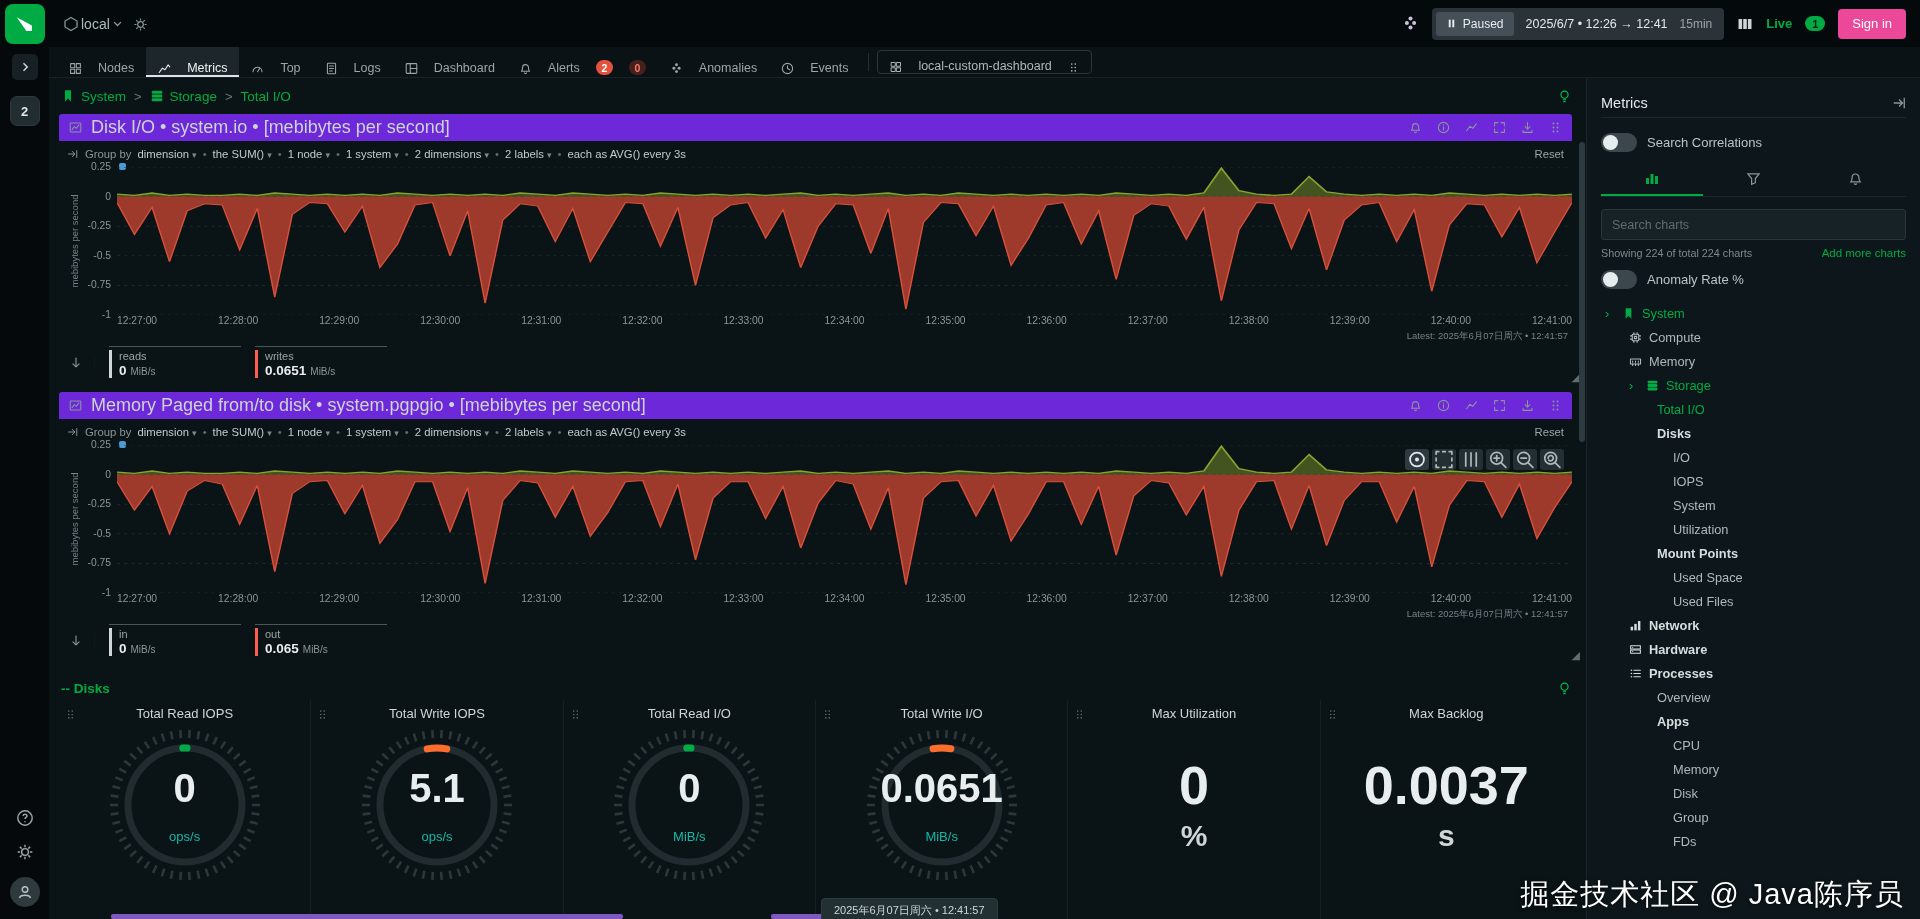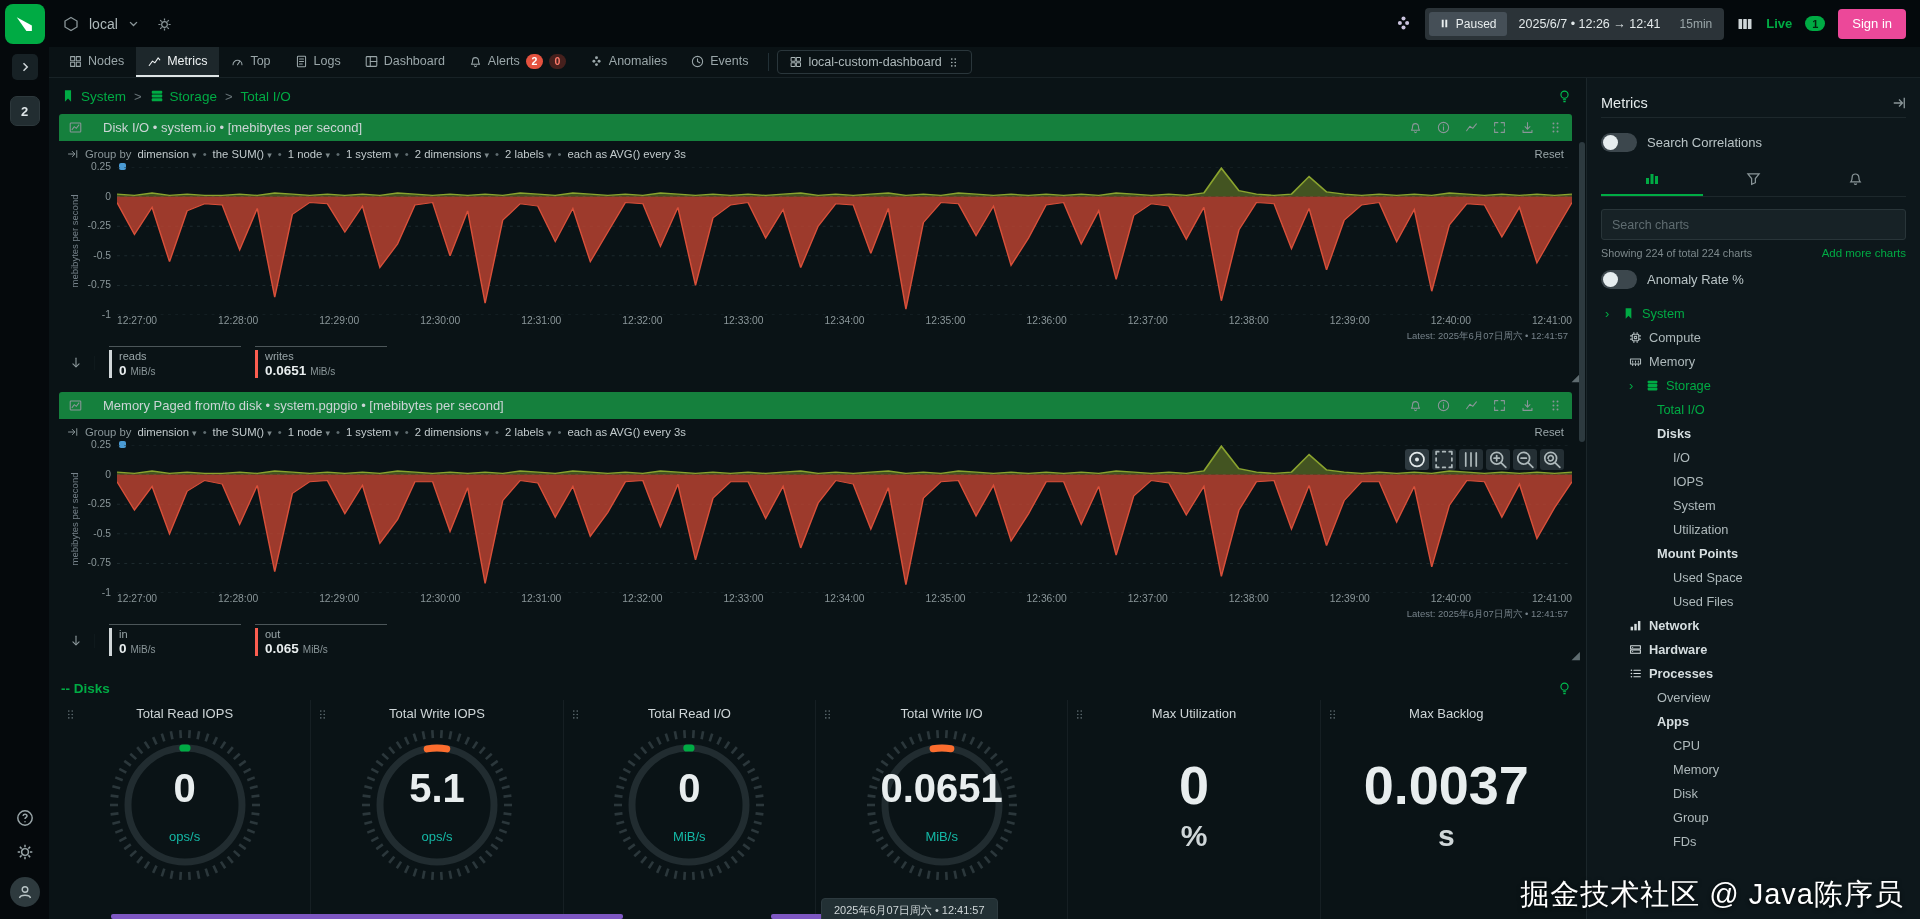--- a/index.html
+++ b/index.html
@@ -14,41 +14,41 @@
     display:flex;align-items:center;justify-content:center}
   .rail-expand{width:26px;height:26px;border-radius:5px;background:#172125;color:#cfd6d8;
     display:flex;align-items:center;justify-content:center;margin-bottom:16px;cursor:pointer}
   .rail-space{width:30px;height:30px;border-radius:7px;background:#222d31;color:#dfe6e8;
     display:flex;align-items:center;justify-content:center;font-weight:bold;border:1px solid #2d383c}
   .rail-bottom{margin-top:auto;display:flex;flex-direction:column;align-items:center;gap:16px;padding-bottom:12px;color:#9aa6a9}
   .rail-avatar{width:30px;height:30px;border-radius:50%;background:#2e3a3e;display:flex;align-items:center;justify-content:center;color:#b9c4c6}
 
   
   .topbar{position:absolute;left:49px;right:0;top:0;height:47px;background:#04090c;
-    display:flex;align-items:center;padding:0 14px;gap:10px;z-index:5}
+    display:flex;align-items:center;padding:0 14px;gap:2px;z-index:5}
   .tb-space{color:#aeb9bb;font-size:14px}
   .tb-gear{color:#8a9699;margin-left:8px}
   .tb-right{margin-left:auto;display:flex;align-items:center;gap:13px}
   .tb-grapes{color:#c9c2dd}
   .tb-pill{display:flex;align-items:center;gap:12px;background:#2b3338;border-radius:4px;height:32px;padding:0 12px 0 4px}
   .tb-pause{display:flex;align-items:center;gap:6px;background:#454f57;border:none;color:#e8edee;
     height:24px;padding:0 10px;border-radius:3px;font-size:12px;cursor:pointer}
   .tb-range{color:#e3e9ea;font-size:12.5px}
-  .tb-duration{color:#9aa6a9;font-size:12px;margin-left:7px}
+  .tb-duration{color:#9aa6a9;font-size:12px;margin-left:0}
   .tb-panels{color:#cfd6d8}
   .tb-live{color:#00ab44;font-weight:bold;font-size:13px}
   .tb-live-badge{background:#00ab44;color:#05230f;font-weight:bold;font-size:11px;border-radius:9px;
     min-width:20px;height:15px;display:inline-flex;align-items:center;justify-content:center;padding:0 5px}
   .tb-signin{background:#ec4899;color:#fff;border:none;border-radius:4px;height:30px;padding:0 14px;
     font-size:13px;cursor:pointer}
 
   
   .navbar{position:absolute;left:49px;right:0;top:47px;height:31px;background:#0a1215;
     border-bottom:1px solid #182226;display:flex;align-items:stretch;padding-left:8px;z-index:5}
-  .nav-tab{display:flex;align-items:center;gap:6px;padding:0 12px;color:#9aa6a9;font-size:12.5px;
+  .nav-tab{display:flex;align-items:flex-end;gap:16px;padding:0 12px;color:#9aa6a9;font-size:12.5px;
     cursor:pointer;border-bottom:2px solid transparent;white-space:nowrap}
   .nav-tab.active{background:#1d272b;color:#eef2f3;border-bottom-color:#dfe5e6}
   .nav-tab .badge{border-radius:9px;min-width:17px;height:15px;display:inline-flex;align-items:center;
     justify-content:center;font-size:10.5px;font-weight:bold;padding:0 4px}
   .badge.warn{background:#e4523f;color:#fff}
   .badge.crit{background:#46201d;color:#ff7a6b}
   .nav-sep{width:1px;background:#223036;margin:6px 8px}
   .nav-tab.custom{border:1px solid #2a363b;border-radius:4px;margin:3px 0;color:#aeb9bb}
 
   
@@ -80,22 +80,22 @@
   .tree-chevron{color:#00ab44;width:10px;display:inline-flex}
 
   
   .main{position:absolute;left:49px;right:334px;top:78px;bottom:0;background:#0a1316;overflow:hidden;z-index:3}
   .breadcrumb-row{height:36px;display:flex;align-items:center;padding:0 14px 0 12px;gap:8px}
   .bc-item{color:#00ab44;font-size:13.5px;display:flex;align-items:center;gap:6px;cursor:pointer}
   .bc-sep{color:#6a767a}
   .bc-lamp{margin-left:auto;color:#00c050}
 
   .panel{margin:0 14px 8px 10px;position:relative}
-  .panel-head{height:27px;background:#15803d;border-radius:3px 3px 0 0;display:flex;align-items:center;
-    padding:0 10px;gap:21px;font-size:13px;color:#ccd4d6}
+  .panel-head{height:27px;background:#6d28d9;border-radius:3px 3px 0 0;display:flex;align-items:center;
+    padding:0 10px;gap:9px;font-size:18px;color:#ccd4d6}
   .ph-icons{margin-left:auto;display:flex;gap:15px;color:#8a9699}
   .ph-icons span{cursor:pointer;display:inline-flex}
   .panel-toolbar{height:26px;display:flex;align-items:center;gap:6px;padding:0 8px;font-size:11.3px;color:#8a9699}
   .tb-chip{color:#c2cbcd;cursor:pointer;white-space:nowrap}
   .tb-chip .caret{color:#7d898c;font-size:9px}
   .tb-dot{color:#5f6c70}
   .tb-reset{margin-left:auto;color:#9aa6a9;cursor:pointer}
   .panel-plot{display:flex;height:148px;position:relative}
   .plot-ylabel{width:16px;position:relative}
   .plot-ylabel span{position:absolute;left:10px;top:50%;transform:rotate(-90deg) translateX(-50%);

